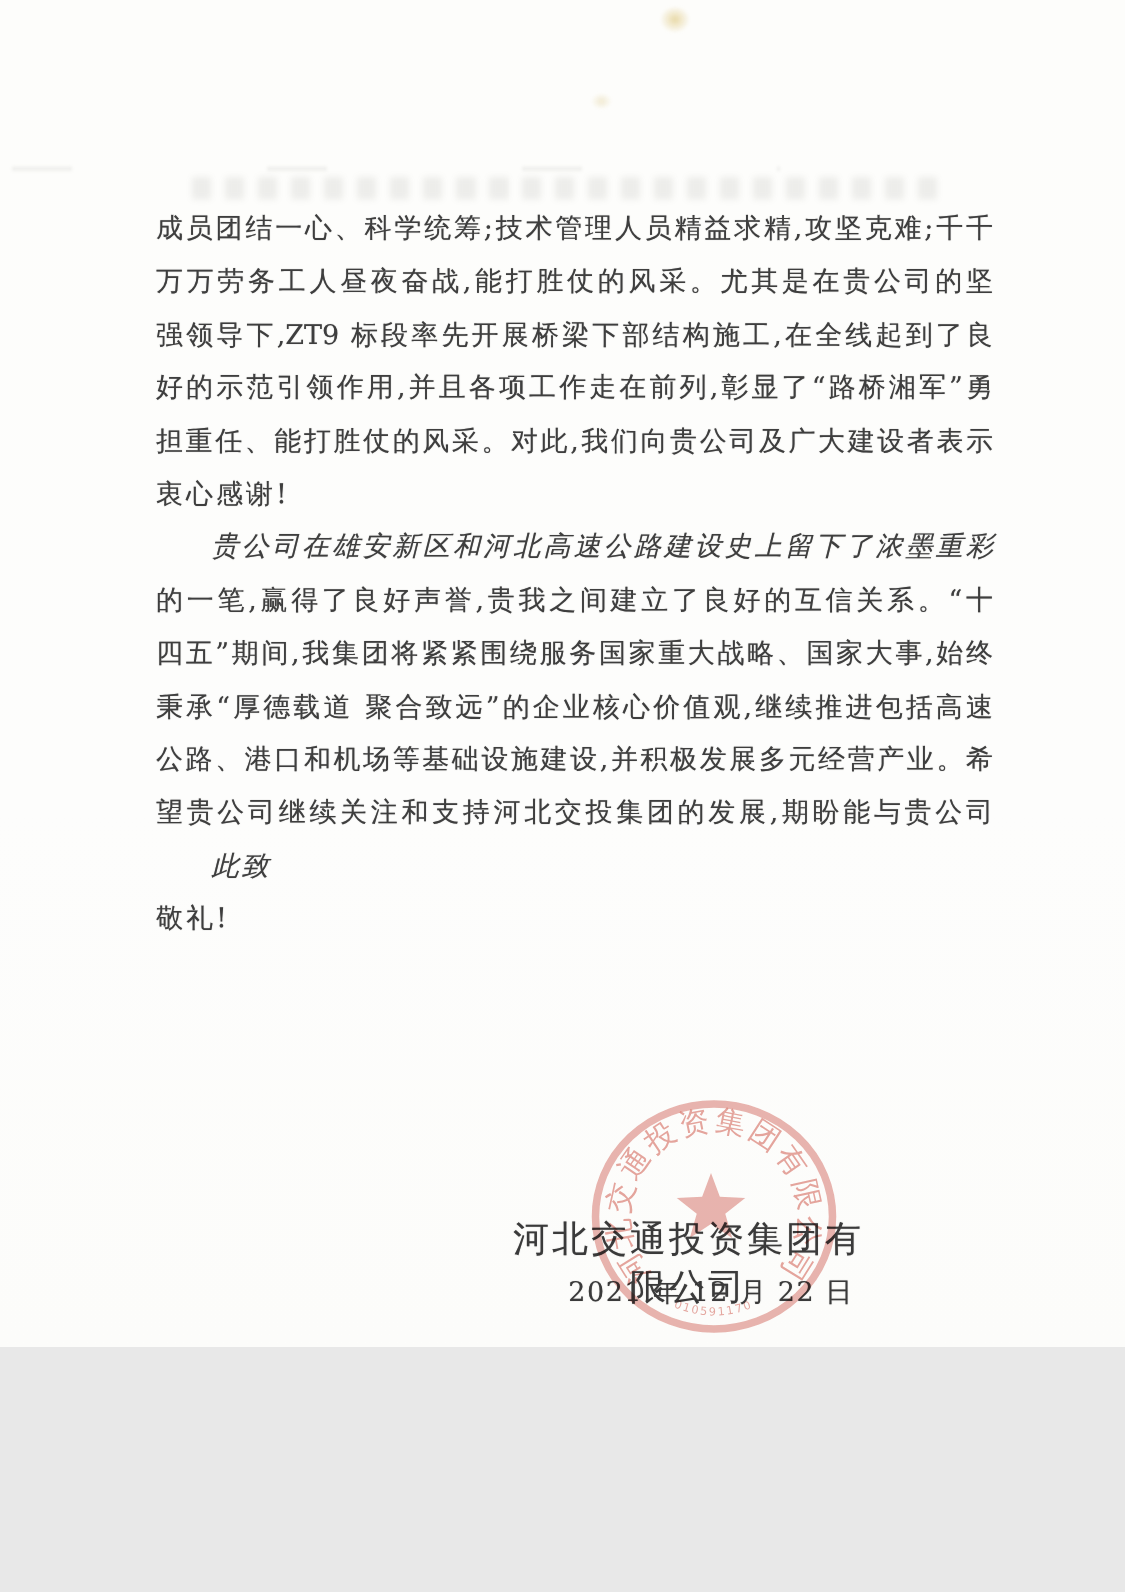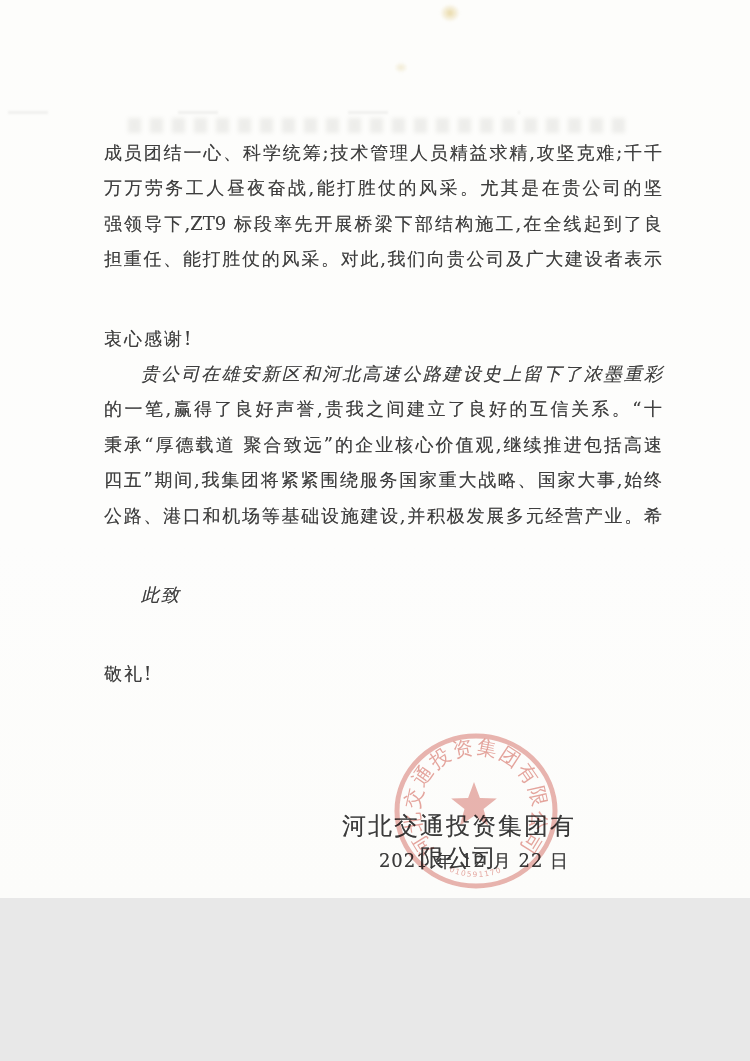--- a/index.html
+++ b/index.html
@@ -10,21 +10,21 @@
     font-family:"DejaVu Serif","Liberation Serif",serif;
   }
 
   
   .body-text { position:absolute; left:104px; top:135px; width:558px; color:#3e3e3e; }
   .line {
     height:35.4px; line-height:35.4px; font-size:18px;
     text-shadow:0 0 0.6px rgba(62,62,62,0.55);
   }
   .just { text-align:justify; text-align-last:justify; text-justify:inter-character; }
-  .nat  { letter-spacing:2px;margin-top:44px; }
+  .nat  { letter-spacing:2px; }
   .ind  { padding-left:37px;font-style:italic; }
 
   
   .signature {
     position:absolute; left:330px; top:810px; width:258px; text-align:center;
     font-size:24px; letter-spacing:2px; color:#3a3a3a;
     text-shadow:0 0 0.6px rgba(58,58,58,0.5);
   }
   .sig-date {
     position:absolute; left:345px; top:849px; width:258px; text-align:center;
@@ -81,27 +81,29 @@
   <div class="ghost-line-top"></div>
   <div class="ghost-line-bottom"></div>
   <div class="scan-streak"></div>
   <div class="smudge-teal"></div>
   <div class="mark-ring"></div>
 
   <div class="body-text">
     <div class="line just">成员团结一心、科学统筹;技术管理人员精益求精,攻坚克难;千千</div>
     <div class="line just">万万劳务工人昼夜奋战,能打胜仗的风采。尤其是在贵公司的坚</div>
     <div class="line just">强领导下,ZT9 标段率先开展桥梁下部结构施工,在全线起到了良</div>
+    <div class="line just">好的示范引领作用,并且各项工作走在前列,彰显了“路桥湘军”勇</div>
     <div class="line just">担重任、能打胜仗的风采。对此,我们向贵公司及广大建设者表示</div>
     <div class="line nat">衷心感谢!</div>
     <div class="line just ind">贵公司在雄安新区和河北高速公路建设史上留下了浓墨重彩</div>
     <div class="line just">的一笔,赢得了良好声誉,贵我之间建立了良好的互信关系。“十</div>
+    <div class="line just">四五”期间,我集团将紧紧围绕服务国家重大战略、国家大事,始终</div>
     <div class="line just">秉承“厚德载道 聚合致远”的企业核心价值观,继续推进包括高速</div>
-    <div class="line just">四五”期间,我集团将紧紧围绕服务国家重大战略、国家大事,始终</div>
     <div class="line just">公路、港口和机场等基础设施建设,并积极发展多元经营产业。希</div>
+    <div class="line just">望贵公司继续关注和支持河北交投集团的发展,期盼能与贵公司</div>
     <div class="line nat ind">此致</div>
     <div class="line nat">敬礼!</div>
   </div>
 
   <div class="signature">河北交通投资集团有限公司</div>
   <div class="sig-date">2021 年 12 月 22 日</div>
 
   <svg class="seal" viewBox="386 722 182 182" xmlns="http://www.w3.org/2000/svg">
     <defs>
       <filter id="soften" x="-20%" y="-20%" width="140%" height="140%">

